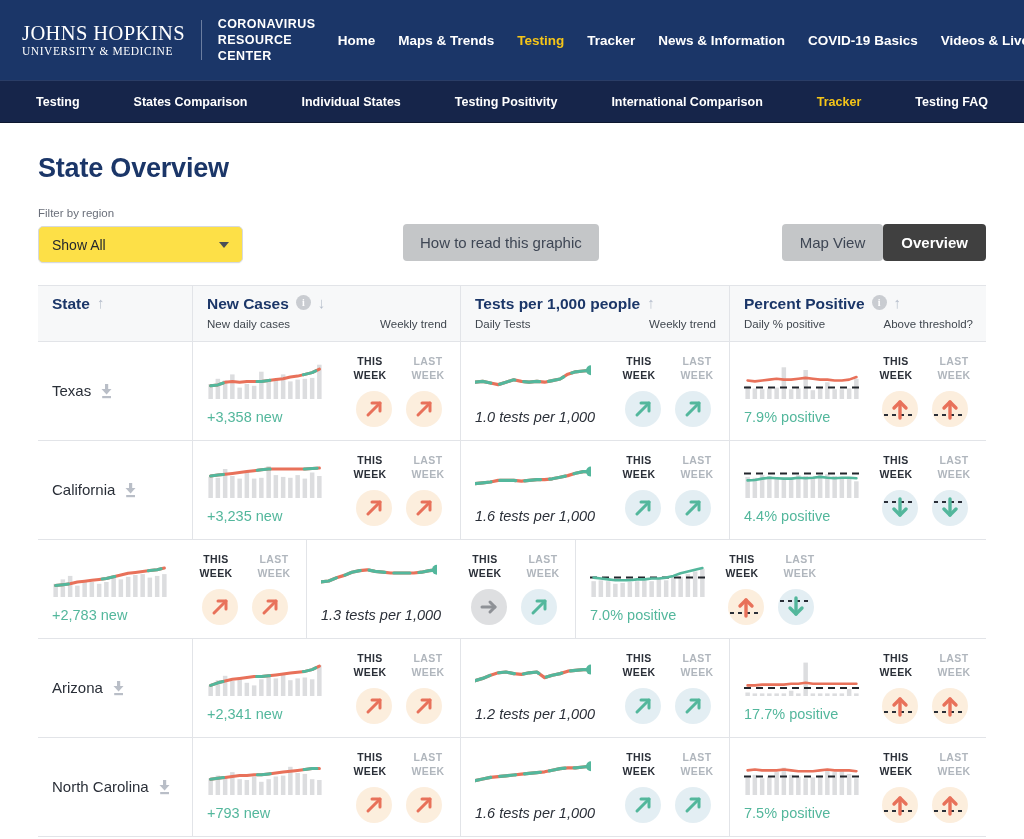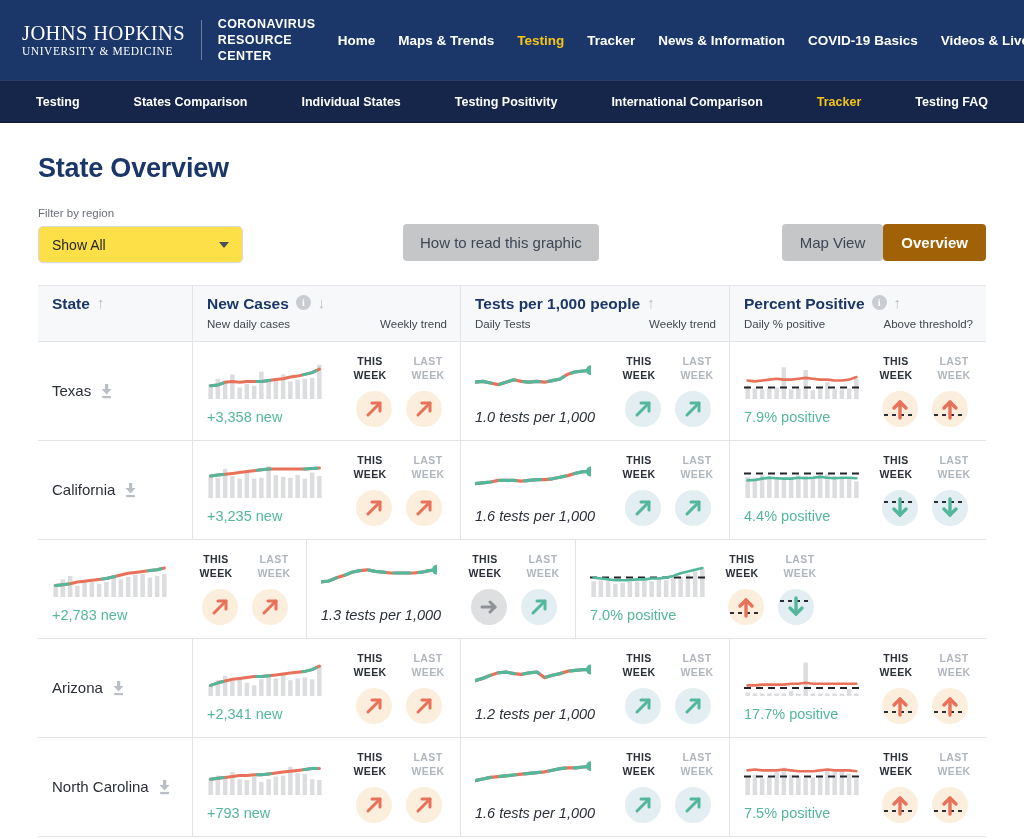--- a/index.html
+++ b/index.html
@@ -87,21 +87,21 @@
   }
   .viewtoggle {
     position:absolute; right:0; bottom:2px; display:flex; 
   }
   .viewtoggle button {
     border:none; border-radius:4px; cursor:pointer;
     font-size:15px; font-family:"Liberation Sans", sans-serif;
     padding:10px 18px;
   }
   .btn-map { background:#c4c6c8; color:#3e4654; }
-  .btn-ovw { background:#a16207; color:#fff; font-weight:bold; }
+  .btn-ovw { background:#404040; color:#fff; font-weight:bold; }
 
   
   .tbl { margin-top:22px; border-top:1px solid #e2e4e8; }
   .thead {
     display:flex; background:#f7f8f9;
     border-bottom:1px solid #e2e4e8;
     height:56px;
   }
   .thead .col { border-left:1px solid #e2e4e8; padding:9px 0 0 14px; }
   .thead .col:first-child { border-left:none; }

